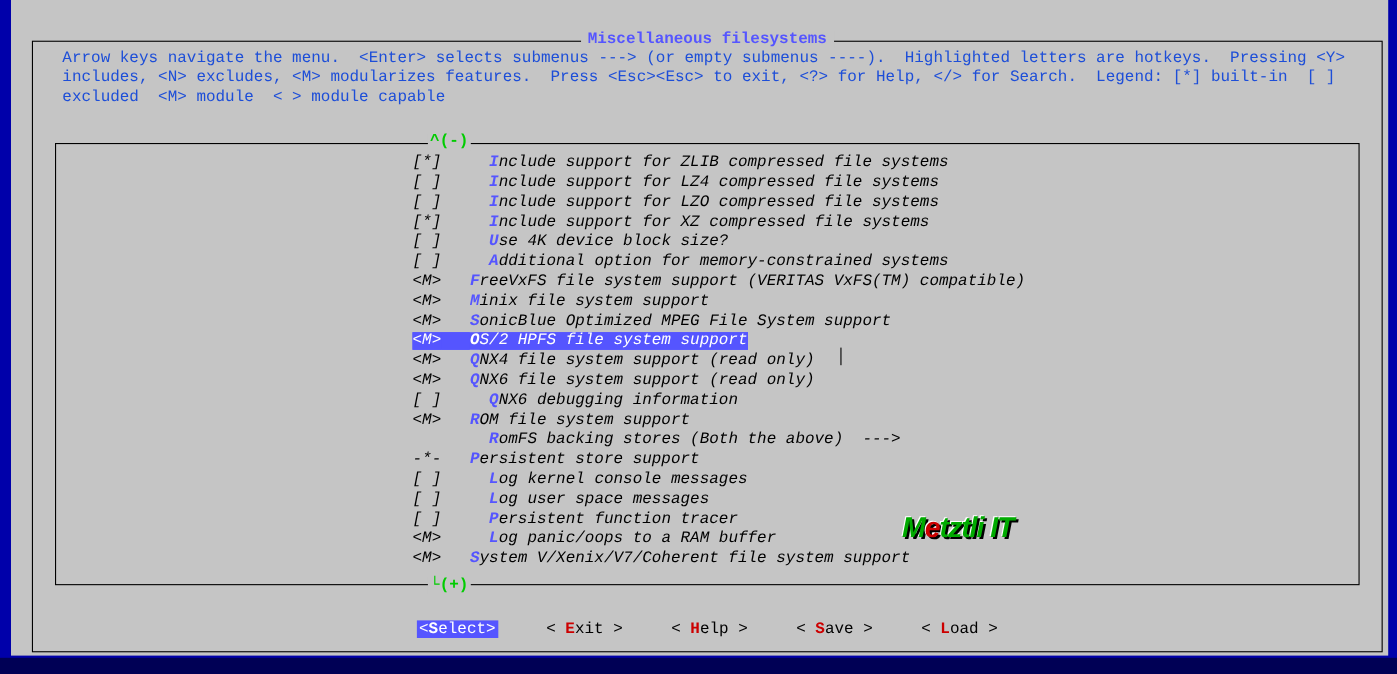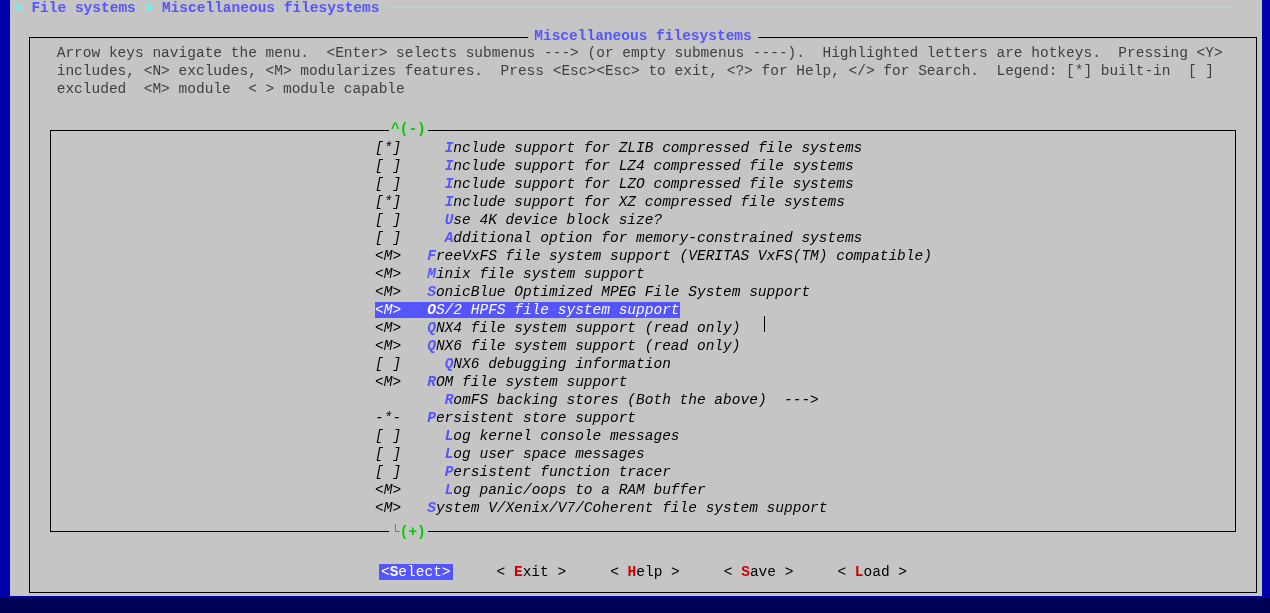--- a/index.html
+++ b/index.html
@@ -47,21 +47,21 @@
       top: -10px;
       left: 50%;
       transform: translateX(-50%);
       background: #c5c5c5;
       color: #5555ff;
       padding: 0 6px;
       font-weight: bold;
     }
     .help-text {
       padding: 6px 18px 10px 18px;
-      color: #404040;
+      color: #1d4ed8;
       line-height: 18px;
       white-space: pre-wrap;
     }
     .menu-box {
       position: absolute;
       top: 92px;
       left: 20px;
       width: 1186px;
       height: 402px;
       border: 1px solid #000;
@@ -154,39 +154,35 @@
       left: 754px;
       width: 1px;
       height: 16px;
       border-left: 1px solid #000;
     }
   </style>
 </head>
 <body>
 
 <div class="screen">
-  <div class="breadcrumb">
-    <span class="gt">&gt;</span>
-    <span>File systems</span>
-    <span class="gt">&gt;</span>
-    <span>Miscellaneous filesystems</span>
-    <span class="gt">─────────────────────────────────────────────────────────────────────────────────────────────────</span>
-  </div>
 
   <div class="dialog">
     <div class="dialog-title">Miscellaneous filesystems</div>
     <div class="help-text"> Arrow keys navigate the menu.  &lt;Enter&gt; selects submenus ---&gt; (or empty submenus ----).  Highlighted letters are hotkeys.  Pressing &lt;Y&gt;
  includes, &lt;N&gt; excludes, &lt;M&gt; modularizes features.  Press &lt;Esc&gt;&lt;Esc&gt; to exit, &lt;?&gt; for Help, &lt;/&gt; for Search.  Legend: [*] built-in  [ ]
  excluded  &lt;M&gt; module  &lt; &gt; module capable</div>
 
     <div class="menu-box">
       <div class="scroll-up">^(-)</div>
       <div class="menu-items" id="menu-items"><div class="menu-item" style="padding-left: 324px;"><span class="state-wrap">[*]</span><span class="indent-wrap">     </span><span class="hotkey">I</span><span class="label-wrap">nclude support for ZLIB compressed file systems</span></div><div class="menu-item" style="padding-left: 324px;"><span class="state-wrap">[ ]</span><span class="indent-wrap">     </span><span class="hotkey">I</span><span class="label-wrap">nclude support for LZ4 compressed file systems</span></div><div class="menu-item" style="padding-left: 324px;"><span class="state-wrap">[ ]</span><span class="indent-wrap">     </span><span class="hotkey">I</span><span class="label-wrap">nclude support for LZO compressed file systems</span></div><div class="menu-item" style="padding-left: 324px;"><span class="state-wrap">[*]</span><span class="indent-wrap">     </span><span class="hotkey">I</span><span class="label-wrap">nclude support for XZ compressed file systems</span></div><div class="menu-item" style="padding-left: 324px;"><span class="state-wrap">[ ]</span><span class="indent-wrap">     </span><span class="hotkey">U</span><span class="label-wrap">se 4K device block size?</span></div><div class="menu-item" style="padding-left: 324px;"><span class="state-wrap">[ ]</span><span class="indent-wrap">     </span><span class="hotkey">A</span><span class="label-wrap">dditional option for memory-constrained systems</span></div><div class="menu-item" style="padding-left: 324px;"><span class="state-wrap">&lt;M&gt;</span><span class="indent-wrap">   </span><span class="hotkey">F</span><span class="label-wrap">reeVxFS file system support (VERITAS VxFS(TM) compatible)</span></div><div class="menu-item" style="padding-left: 324px;"><span class="state-wrap">&lt;M&gt;</span><span class="indent-wrap">   </span><span class="hotkey">M</span><span class="label-wrap">inix file system support</span></div><div class="menu-item" style="padding-left: 324px;"><span class="state-wrap">&lt;M&gt;</span><span class="indent-wrap">   </span><span class="hotkey">S</span><span class="label-wrap">onicBlue Optimized MPEG File System support</span></div><div class="menu-item selected" style="padding-left: 324px;"><span style="background: rgb(85, 85, 255); color: rgb(255, 255, 255);"><span class="state-wrap">&lt;M&gt;</span><span class="indent-wrap">   </span><span class="hotkey" style="color: rgb(255, 255, 255);">O</span><span class="label-wrap">S/2 HPFS file system support</span></span></div><div class="menu-item" style="padding-left: 324px;"><span class="state-wrap">&lt;M&gt;</span><span class="indent-wrap">   </span><span class="hotkey">Q</span><span class="label-wrap">NX4 file system support (read only)</span></div><div class="menu-item" style="padding-left: 324px;"><span class="state-wrap">&lt;M&gt;</span><span class="indent-wrap">   </span><span class="hotkey">Q</span><span class="label-wrap">NX6 file system support (read only)</span></div><div class="menu-item" style="padding-left: 324px;"><span class="state-wrap">[ ]</span><span class="indent-wrap">     </span><span class="hotkey">Q</span><span class="label-wrap">NX6 debugging information</span></div><div class="menu-item" style="padding-left: 324px;"><span class="state-wrap">&lt;M&gt;</span><span class="indent-wrap">   </span><span class="hotkey">R</span><span class="label-wrap">OM file system support</span></div><div class="menu-item" style="padding-left: 324px;"><span class="state-wrap">   </span><span class="indent-wrap">     </span><span class="hotkey">R</span><span class="label-wrap">omFS backing stores (Both the above)  ---&gt;</span></div><div class="menu-item" style="padding-left: 324px;"><span class="state-wrap">-*-</span><span class="indent-wrap">   </span><span class="hotkey">P</span><span class="label-wrap">ersistent store support</span></div><div class="menu-item" style="padding-left: 324px;"><span class="state-wrap">[ ]</span><span class="indent-wrap">     </span><span class="hotkey">L</span><span class="label-wrap">og kernel console messages</span></div><div class="menu-item" style="padding-left: 324px;"><span class="state-wrap">[ ]</span><span class="indent-wrap">     </span><span class="hotkey">L</span><span class="label-wrap">og user space messages</span></div><div class="menu-item" style="padding-left: 324px;"><span class="state-wrap">[ ]</span><span class="indent-wrap">     </span><span class="hotkey">P</span><span class="label-wrap">ersistent function tracer</span></div><div class="menu-item" style="padding-left: 324px;"><span class="state-wrap">&lt;M&gt;</span><span class="indent-wrap">     </span><span class="hotkey">L</span><span class="label-wrap">og panic/oops to a RAM buffer</span></div><div class="menu-item" style="padding-left: 324px;"><span class="state-wrap">&lt;M&gt;</span><span class="indent-wrap">   </span><span class="hotkey">S</span><span class="label-wrap">ystem V/Xenix/V7/Coherent file system support</span></div></div>
       <div class="scroll-down">└(+)</div>
     </div>
 
     <div class="buttons" id="buttons"><span class="button active"><span>&lt;</span><span class="hotkey">S</span><span>elect&gt;</span></span><span class="button"><span>&lt; </span><span class="hotkey">E</span><span>xit &gt;</span></span><span class="button"><span>&lt; </span><span class="hotkey">H</span><span>elp &gt;</span></span><span class="button"><span>&lt; </span><span class="hotkey">S</span><span>ave &gt;</span></span><span class="button"><span>&lt; </span><span class="hotkey">L</span><span>oad &gt;</span></span></div>
   </div>
 
+  <div class="watermark">
+    <span class="m">M</span><span class="e">e</span><span class="rest">tztli IT</span>
+  </div>
 
   <div class="cursor"></div>
 </div>
 <div class="bottom-bar"></div>
 
 </body></html>

